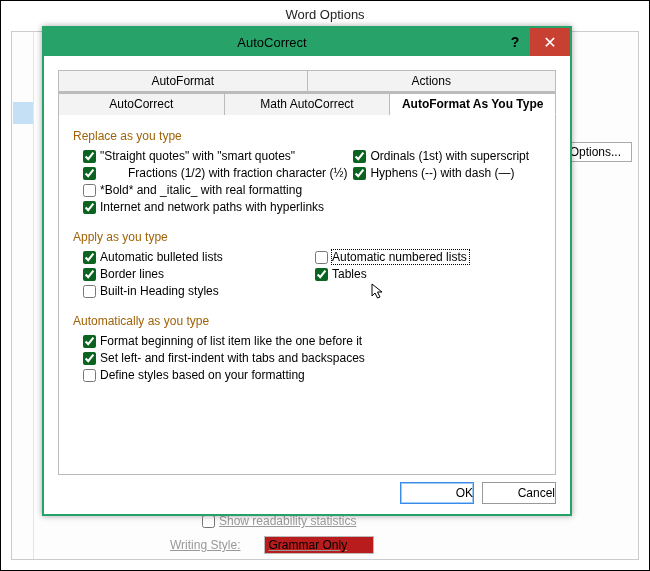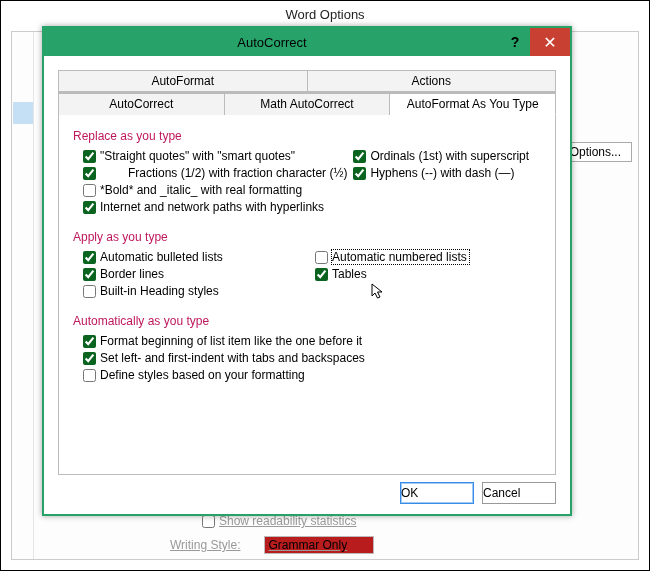--- a/index.html
+++ b/index.html
@@ -135,29 +135,30 @@
     position: relative;
   }
   .tabrow.top .tab { flex: 1; border-bottom: 1px solid #bbb; }
   .tabrow.top .tab + .tab { border-left: none; }
   .tabrow.bot { border-bottom: none; }
   .tabrow.bot .tab { flex: 1; }
   .tabrow.bot .tab + .tab { border-left: none; }
   .tabrow .tab.active {
     background: #fff;
     border-bottom: 1px solid #fff;
+    font-weight: bold;
   }
   .tabpanel {
     border: 1px solid #bbb;
     border-top: none;
     padding: 12px 14px 10px 14px;
     min-height: 360px;
   }
   .section-label {
-    color: #be185d;
+    color: #a16207;
     font-size: 12px;
     margin: 2px 0 6px 0;
   }
   .opts {
     display: grid;
     grid-template-columns: 1fr 1fr;
     row-gap: 3px;
     column-gap: 6px;
     margin-bottom: 16px;
     padding-left: 10px;
@@ -185,21 +186,21 @@
     position: absolute;
     right: 14px; bottom: 10px;
     display: flex; gap: 8px;
   }
   .btn {
     border: 1px solid #999;
     background: #fff;
     padding: 3px 0;
     width: 74px;
     font-size: 12px;
-    text-align: left;
+    text-align: right;
   }
   .btn.default {
     border: 1px solid #3b8ce8;
     box-shadow: inset 0 0 0 1px #9ecbf3;
   }
 </style>
 </head>
 <body>
 
 <div class="wordopts">

